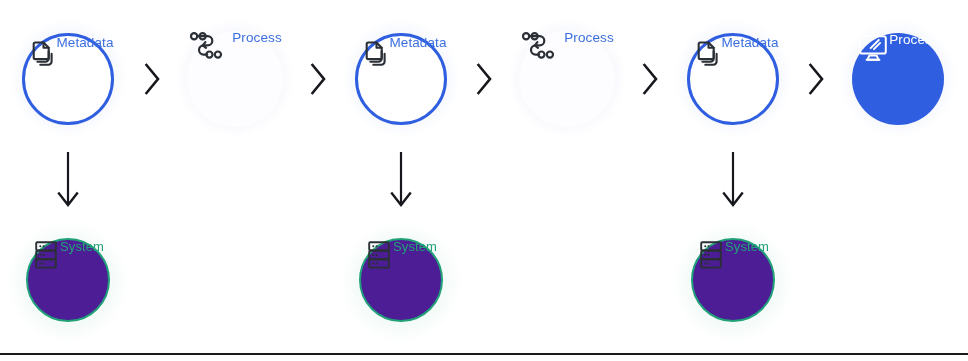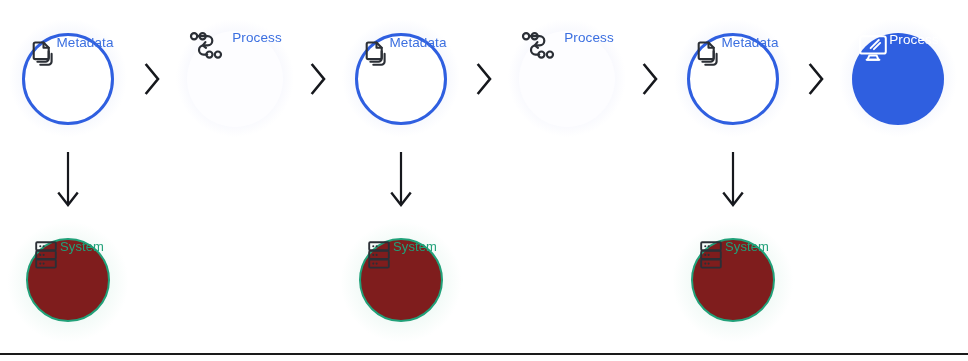--- a/index.html
+++ b/index.html
@@ -64,21 +64,21 @@
   }
   .node-report {
     width: 92px;
     height: 92px;
     background: #2f5fe0;
     border: none;
   }
   .node-system {
     width: 84px;
     height: 84px;
-    background: #7f1d1d;
+    background: #4c1d95;
     border: 2.5px solid #21a179;
   }
 
   .node-icon {
     display: block;
     line-height: 0;
     margin-bottom: 2px;
   }
   .node-label {
     font-size: 13.5px;

